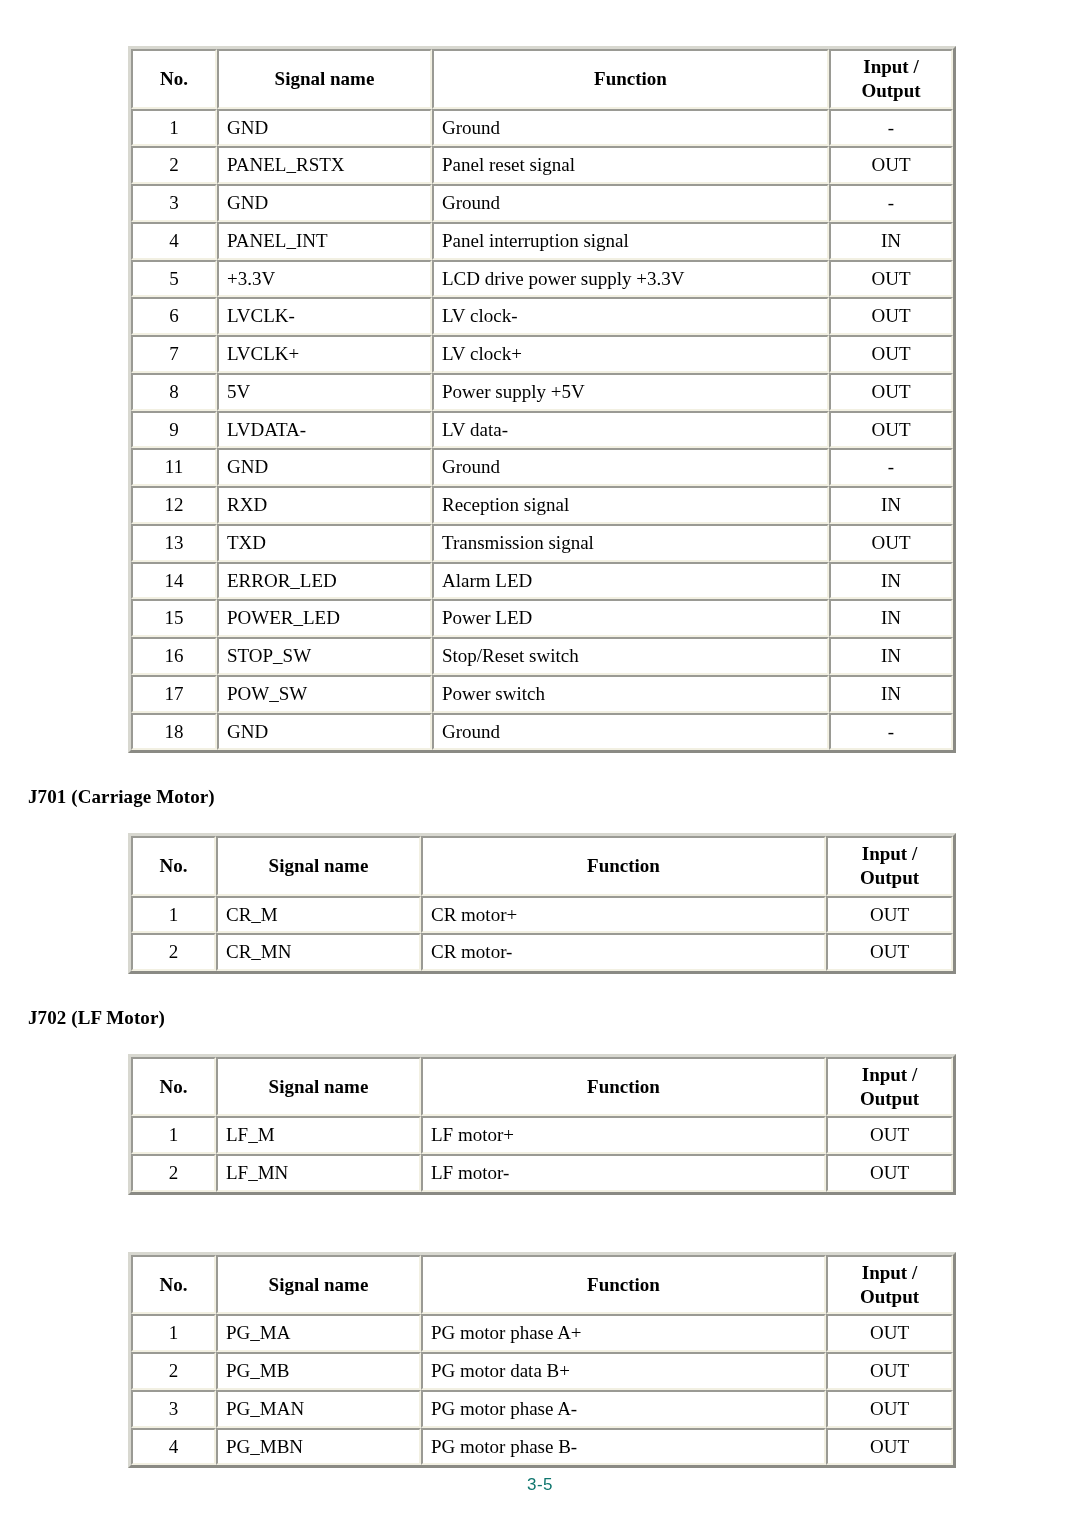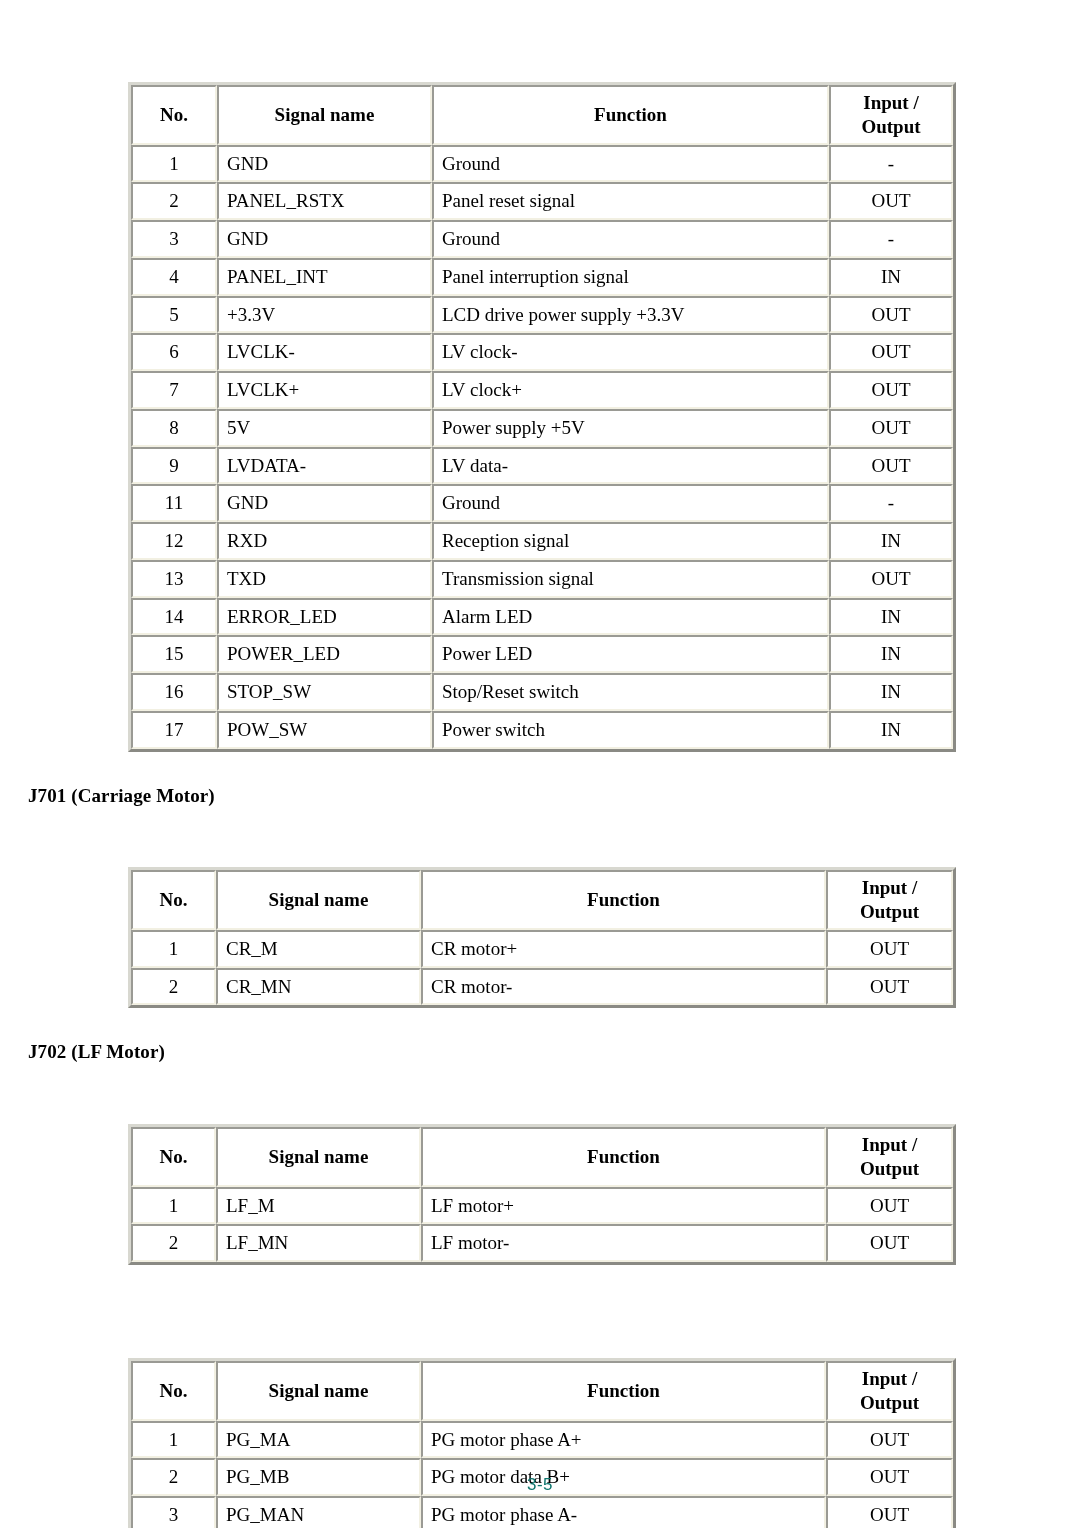--- a/index.html
+++ b/index.html
@@ -34,21 +34,20 @@
     margin: 0;
     padding: 0 0 0 28px;
     line-height: 1.2;
   }
 
   
   .table-block {
     padding-left: 128px;
     padding-right: 120px;
     box-sizing: border-box;
-    margin-top: 36px;
   }
 
   
   table.pin-table {
     border-collapse: separate;
     border-spacing: 0;
     width: 822px;
     background: #ffffff;
     border: 3px solid;
     border-color: #d8d8d0 #8a8a84 #8a8a84 #d8d8d0;
@@ -239,20 +238,26 @@
               <td class="c-no">16</td>
               <td class="c-signal">STOP_SW</td>
               <td class="c-func">Stop/Reset switch</td>
               <td class="c-io">IN</td>
             </tr>
           <tr>
               <td class="c-no">17</td>
               <td class="c-signal">POW_SW</td>
               <td class="c-func">Power switch</td>
               <td class="c-io">IN</td>
+            </tr>
+          <tr>
+              <td class="c-no">18</td>
+              <td class="c-signal">GND</td>
+              <td class="c-func">Ground</td>
+              <td class="c-io">-</td>
             </tr>
         </tbody>
       </table>
     </div>
   </div>
 
   <div class="sec">
     <div class="gap-table-to-heading"></div>
     <h2 class="section-heading">J701 (Carriage Motor)</h2>
     <div class="gap-heading-to-table"></div>

